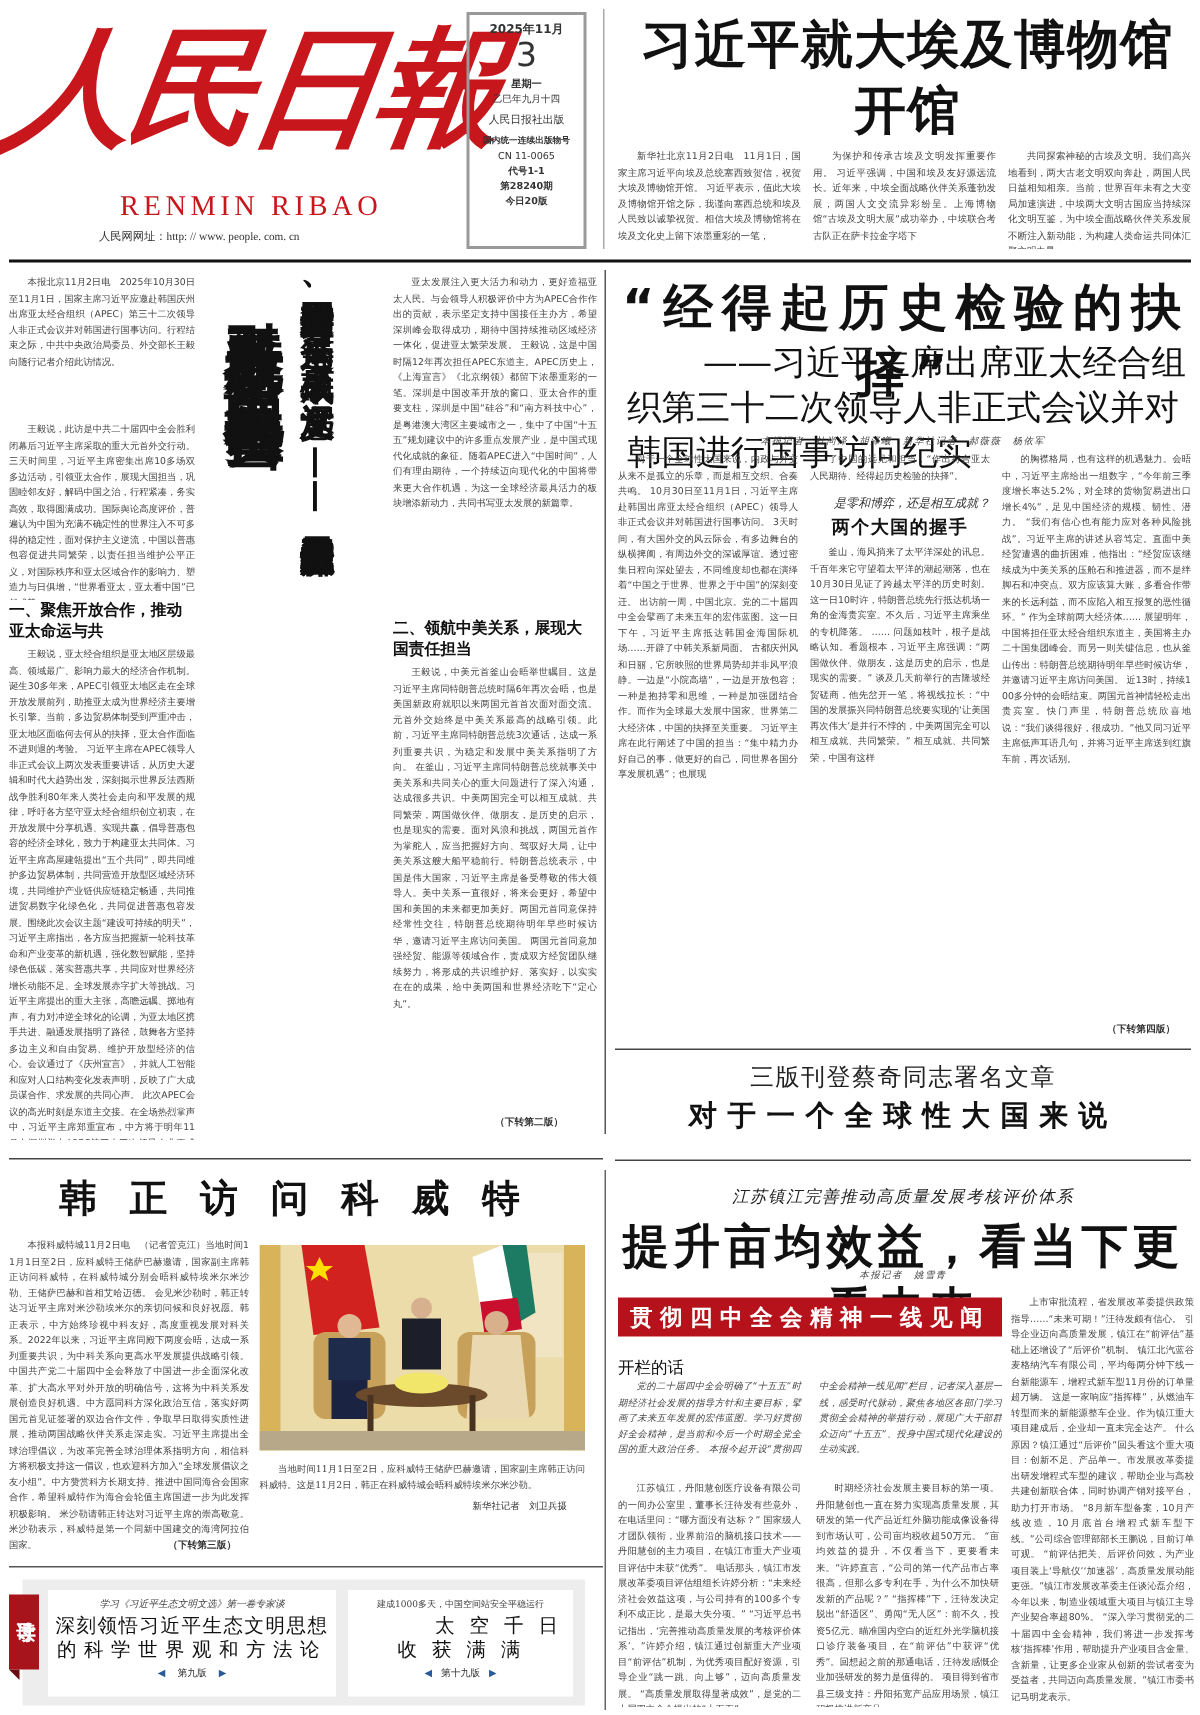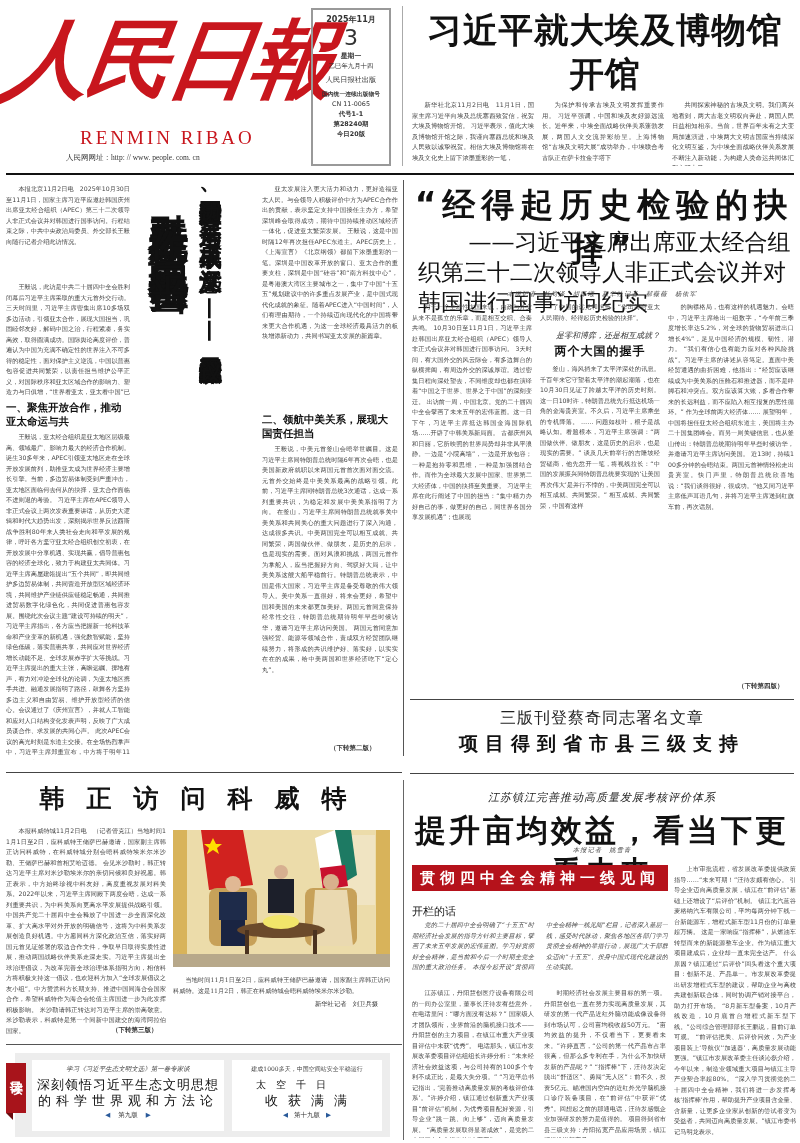--- a/index.html
+++ b/index.html
@@ -135,21 +135,21 @@
     <p>的胸襟格局，也有这样的机遇魅力。会晤中，习近平主席给出一组数字，“今年前三季度增长率达5.2%，对全球的货物贸易进出口增长4%”，足见中国经济的规模、韧性、潜力。
 “我们有信心也有能力应对各种风险挑战”。习近平主席的讲述从容笃定。直面中美经贸遭遇的曲折困难，他指出：“经贸应该继续成为中美关系的压舱石和推进器，而不是绊脚石和冲突点。双方应该算大账，多看合作带来的长远利益，而不应陷入相互报复的恶性循环。”
 作为全球前两大经济体……
 展望明年，中国将担任亚太经合组织东道主，美国将主办二十国集团峰会。而另一则关键信息，也从釜山传出：特朗普总统期待明年早些时候访华，并邀请习近平主席访问美国。
 近13时，持续100多分钟的会晤结束。两国元首神情轻松走出贵宾室。快门声里，特朗普总统欣喜地说：“我们谈得很好，很成功。”他又同习近平主席低声耳语几句，并将习近平主席送到红旗车前，再次话别。</p>
   </div>
 <div class="abs" style="left:738px;top:682px;font-size:6.5px;font-weight:bold;color:#333">（下转第四版）</div>
 
 <div class="rule" style="left:410px;top:699px;width:384px;height:1px;background:#444"></div>
 <div class="abs" style="left:410px;top:708px;width:384px;text-align:center;font-size:16px;color:#222;letter-spacing:1px">三版刊登蔡奇同志署名文章</div>
-<div class="abs" style="left:410px;top:731px;width:384px;text-align:center;font-size:19px;font-weight:bold;color:#111;letter-spacing:7px">项目得到省市县三级支持</div>
+<div class="abs" style="left:410px;top:731px;width:384px;text-align:center;font-size:19px;font-weight:bold;color:#111;letter-spacing:7px">对于一个全球性大国来说</div>
 <div class="rule" style="left:410px;top:773px;width:384px;height:1px;background:#444"></div>
 
 <div class="rule" style="left:6px;top:772px;width:396px;height:1px;background:#444"></div>
 
 <div class="abs" style="left:6px;top:782px;width:396px;text-align:center;font-family:'DejaVu Serif',serif;font-weight:bold;font-size:25px;letter-spacing:22px;color:#111">韩正访问科威特</div>
 <div class="abs txt" style="left:6px;top:826px;width:160px;height:208px;font-size:6.2px">
     <p>本报科威特城11月2日电　（记者管克江）当地时间11月1日至2日，应科威特王储萨巴赫邀请，国家副主席韩正访问科威特，在科威特城分别会晤科威特埃米尔米沙勒、王储萨巴赫和首相艾哈迈德。
 会见米沙勒时，韩正转达习近平主席对米沙勒埃米尔的亲切问候和良好祝愿。韩正表示，中方始终珍视中科友好，高度重视发展对科关系。2022年以来，习近平主席同殿下两度会晤，达成一系列重要共识，为中科关系向更高水平发展提供战略引领。中国共产党二十届四中全会释放了中国进一步全面深化改革、扩大高水平对外开放的明确信号，这将为中科关系发展创造良好机遇。中方愿同科方深化政治互信，落实好两国元首见证签署的双边合作文件，争取早日取得实质性进展，推动两国战略伙伴关系走深走实。习近平主席提出全球治理倡议，为改革完善全球治理体系指明方向，相信科方将积极支持这一倡议，也欢迎科方加入“全球发展倡议之友小组”。中方赞赏科方长期支持、推进中国同海合会国家合作，希望科威特作为海合会轮值主席国进一步为此发挥积极影响。
 米沙勒请韩正转达对习近平主席的崇高敬意。米沙勒表示，科威特是第一个同新中国建交的海湾阿拉伯国家。</p>
   </div>
@@ -246,20 +246,20 @@
   <div style="text-align:center;font-size:13px;line-height:16px;color:#111;letter-spacing:5px">的科学世界观和方法论</div>
   <div style="text-align:center;font-size:6.5px;color:#333;margin-top:2px">
     <span style="color:#2a5a9a">◀</span>
     <span style="font-family:'DejaVu Serif',serif;margin:0 6px">第九版</span>
     <span style="color:#2a5a9a">▶</span>
   </div>
 </div>
 
 <div class="guide-card" style="left:232px;top:1060px;width:150px;height:71px">
   <div style="text-align:center;font-family:'DejaVu Serif',serif;font-size:6px;color:#444;margin-top:5px">建成1000多天，中国空间站安全平稳运行</div>
-  <div style="text-align:left;font-size:10px;line-height:16px;color:#111;margin-top:3px;letter-spacing:10px;padding-left:24px">太空千日</div>
+  <div style="text-align:right;font-size:13px;line-height:16px;color:#111;margin-top:3px;letter-spacing:10px;padding-left:24px">太空千日</div>
   <div style="text-align:center;font-size:13px;line-height:16px;color:#111;letter-spacing:10px;padding-left:8px">收获满满</div>
   <div style="text-align:center;font-size:6.5px;color:#333;margin-top:2px">
     <span style="color:#2a5a9a">◀</span>
     <span style="font-family:'DejaVu Serif',serif;margin:0 4px">第十九版</span>
     <span style="color:#2a5a9a">▶</span>
   </div>
 </div>
 
 </body></html>

